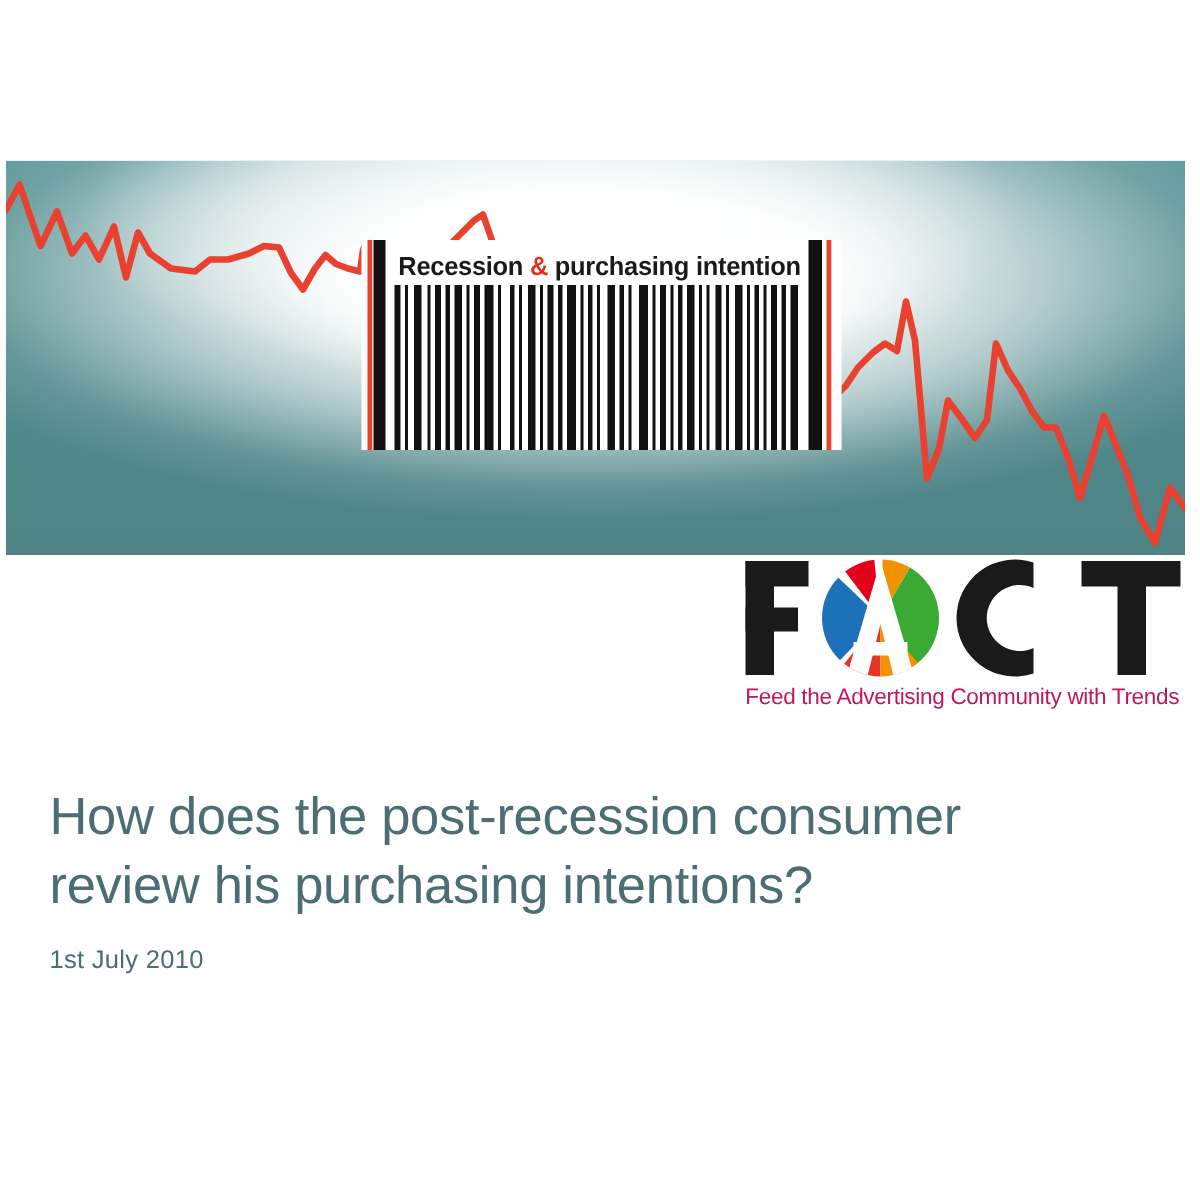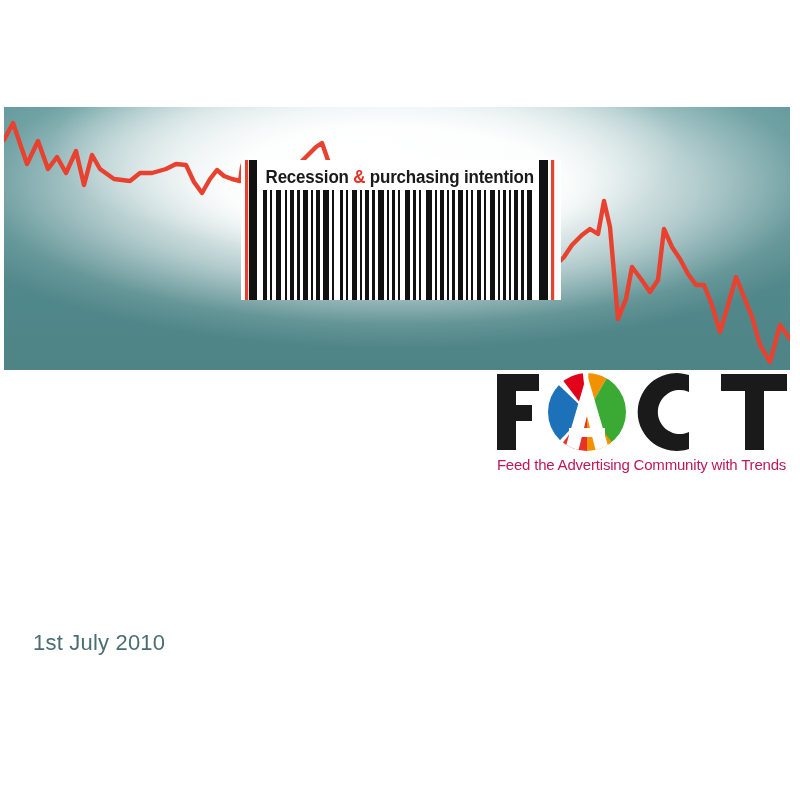--- a/index.html
+++ b/index.html
@@ -117,21 +117,21 @@
     line-height: 46px;
     color: #4a6e72;
     letter-spacing: -0.2px;
   }
   .slide-date {
     position: absolute;
     left: 33px;
     top: 630px;
     font-family: "Liberation Sans", sans-serif;
     font-weight: normal;
-    font-size: 22px;
+    font-size: 17px;
     color: #4a6e72;
     letter-spacing: 0.2px;
   }
 </style>
 </head>
 <body>
 
 <div id="slide">
 
   <div class="hero">
@@ -284,16 +284,19 @@
 
       <g fill="#1a1a1a">
         <rect x="232" y="6" width="66" height="17"></rect>
         <rect x="256" y="6" width="19" height="76"></rect>
       </g>
     </svg>
 
     <div class="logo-tagline">Feed the Advertising Community with Trends</div>
   </div>
 
+  <div class="title-block">
+    <h1 class="slide-title"><span>How does the post-recession consumer</span><br><span>review his purchasing intentions?</span></h1>
+  </div>
 
   <div class="slide-date">1st July 2010</div>
 
 </div>
 
 </body></html>

